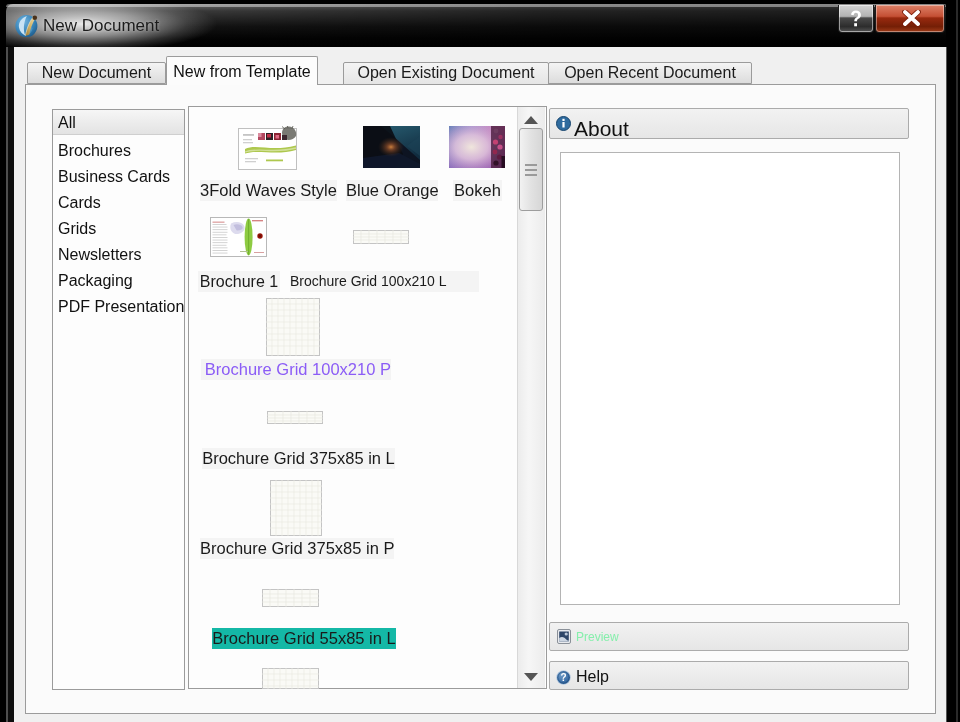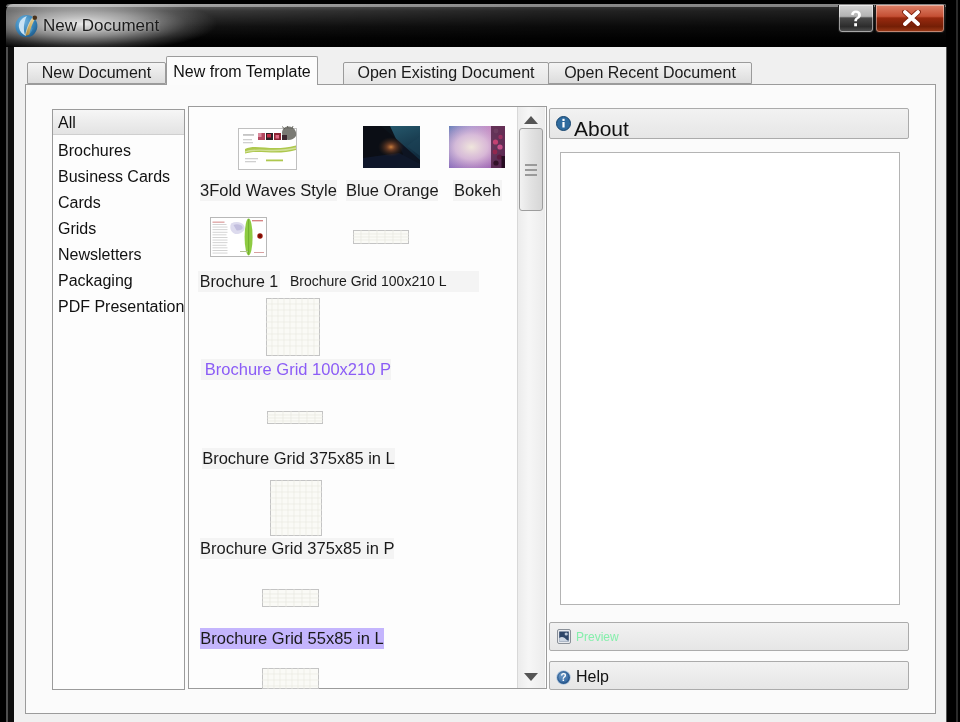--- a/index.html
+++ b/index.html
@@ -221,21 +221,21 @@
 <svg class="abs" style="left:270px;top:480px" width="52" height="56" viewBox="0 0 52 56">
   <rect x="0.5" y="0.5" width="51" height="55" fill="#fafaf6" stroke="#c4c4c4" stroke-width="1"></rect>
   <path d="M0 6 H52 M0 12 H52 M0 18 H52 M0 24 H52 M0 30 H52 M0 36 H52 M0 42 H52 M0 48 H52 M6 0 V56 M12 0 V56 M18 0 V56 M24 0 V56 M30 0 V56 M36 0 V56 M42 0 V56 M48 0 V56" stroke="#e9e9e2" stroke-width="0.7"></path>
 </svg>
 <div class="abs" style="left:200px;top:538px;width:194px;height:21px;background:#f4f4f4;font-size:16.5px;color:#1a1a1a;line-height:21px;text-align:center;white-space:nowrap">Brochure Grid 375x85 in P</div>
 
 <svg class="abs" style="left:262px;top:589px" width="57" height="18" viewBox="0 0 57 18">
   <rect x="0.5" y="0.5" width="56" height="17" fill="#fafaf6" stroke="#c4c4c4" stroke-width="1"></rect>
   <path d="M0 5 H57 M0 9 H57 M0 13 H57 M8 0 V18 M16 0 V18 M24 0 V18 M32 0 V18 M40 0 V18 M48 0 V18" stroke="#e6e6e0" stroke-width="0.7"></path>
 </svg>
-<div class="abs" style="left:200px;top:628px;width:184px;height:21px;background:#c4b5fd;font-size:16.5px;color:#1a1a1a;line-height:21px;text-align:center;white-space:nowrap">Brochure Grid 55x85 in L</div>
+<div class="abs" style="left:212px;top:628px;width:184px;height:21px;background:#14b8a6;font-size:16.5px;color:#1a1a1a;line-height:21px;text-align:center;white-space:nowrap">Brochure Grid 55x85 in L</div>
 
 <svg class="abs" style="left:262px;top:668px" width="57" height="21" viewBox="0 0 57 21">
   <rect x="0.5" y="0.5" width="56" height="20" fill="#fafaf6" stroke="#c4c4c4" stroke-width="1"></rect>
   <path d="M0 6 H57 M0 12 H57 M0 18 H57 M6 0 V21 M12 0 V21 M18 0 V21 M24 0 V21 M30 0 V21 M36 0 V21 M42 0 V21 M48 0 V21" stroke="#e9e9e2" stroke-width="0.7"></path>
 </svg>
 
 <div class="abs" style="left:549px;top:108px;width:360px;height:31px;border:1px solid #ababab;border-radius:2px;background:linear-gradient(180deg,#f2f2f2,#e6e6e6)"></div>
 <div class="abs" style="left:574px;top:117px;font-size:21px;color:#111">About</div>
 <svg class="abs" style="left:556px;top:116px" width="15" height="15" viewBox="0 0 15 15">
   <circle cx="7.5" cy="7.5" r="7" fill="#2f6b9e" stroke="#17456e" stroke-width="1"></circle>

